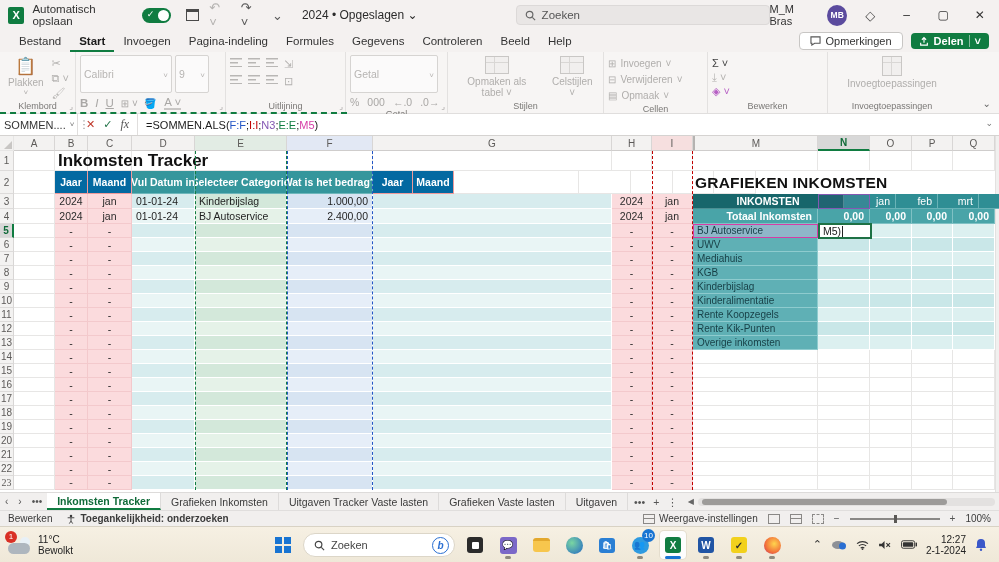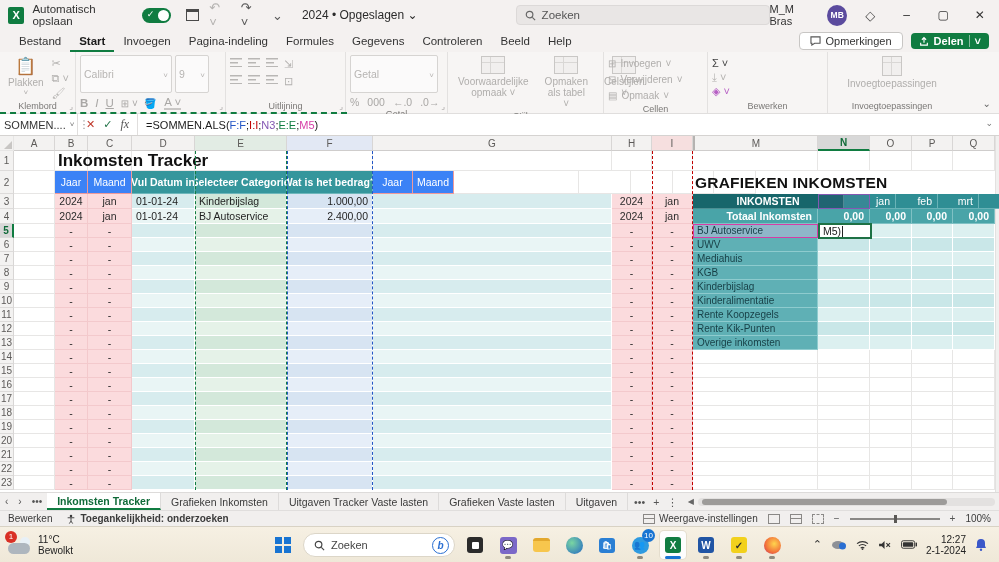--- a/index.html
+++ b/index.html
@@ -75,21 +75,21 @@
   .gc { flex:0 0 auto; border-right:1px solid #e7e6e5; border-bottom:1px solid #e7e6e5; font-size:10.5px; color:#1f1f1f; overflow:hidden; white-space:nowrap; display:flex; align-items:center; }
   .hdrcell { background:#f3f2f1; color:#5c5a58; justify-content:center; font-size:10px; border-right:1px solid #d8d6d5; border-bottom:1px solid #cfcdcc; }
   .hdrcell.hl-green { background:#e2ece4; }
   .hdrcell.hl-blue { background:#e2e8f4; }
   .hdrcell.hl-red { background:#f6dfdf; }
   .hdrcell.sel { background:#d8d8d8; color:#0f6a38; font-weight:700; border-bottom:2px solid #107c41; }
   .rowhdr { background:#f3f2f1; color:#5c5a58; justify-content:center; font-size:10px; border-right:1px solid #d8d6d5; border-bottom:1px solid #dddbda; }
   .rowhdr.sel { background:#d8d8d8; color:#0f6a38; font-weight:700; border-right:2px solid #107c41; }
   .corner { background:#f3f2f1; position:relative; }
   .corner::after { content:""; position:absolute; right:1px; bottom:1px; border-left:8px solid transparent; border-bottom:8px solid #c8c6c4; }
-  .redhdr { background:#3b82f6; color:#fff; font-weight:400; justify-content:center; border-color:#ef9a9a; }
+  .redhdr { background:#0369a1; color:#fff; font-weight:700; justify-content:center; border-color:#ef9a9a; }
   .tealhdr { background:#35969c; color:#fff; font-weight:600; justify-content:center; border-color:#6db7bb; }
   .tealhdr.left { justify-content:flex-start; padding-left:6px; }
   .pink { background:#fbdbdd; justify-content:center; color:#2b2b2b; border-color:#f3c9cc; }
   .band-dark { background:#d7ecee; border-color:#fff; }
   .band-light { background:#e9f5f5; border-color:#fff; }
   .band-dark.gr { background:#d3e8da; } .band-light.gr { background:#e5f2e8; }
   .band-dark.bl { background:#d7e4f2; } .band-light.bl { background:#e6eef8; }
   .inkhdr { background:#17666b; color:#fff; font-weight:700; justify-content:center; border-color:#4b8f93; }
   .month { background:#2f8e94; color:#fff; justify-content:flex-end; padding-right:5px; border-color:#69b3b7; }
   .totaal { background:#49a4a8; color:#fff; justify-content:flex-end; padding-right:5px; font-weight:600; border-color:#7fc1c4; }
@@ -281,24 +281,20 @@
         </div>
       </div>
       <div class="glabel">Getal</div>
       <span class="launcher">⌟</span>
     </div>
 
     <div class="rgroup" style="width:156px;">
       <div class="content">
         <div class="stylebtn">
             <span class="sic"></span>
-            <span>Voorwaardelijke opmaak ˅</span>
-          </div>
-        <div class="stylebtn">
-            <span class="sic"></span>
             <span>Opmaken als tabel ˅</span>
           </div>
         <div class="stylebtn">
             <span class="sic"></span>
             <span>Celstijlen ˅</span>
           </div>
       </div>
       <div class="glabel">Stijlen</div>
     </div>
 
@@ -747,21 +743,21 @@
           <div class="gc band-light bl" style="width: 86px;"></div>
           <div class="gc band-light" style="width: 239px;"></div>
           <div class="gc pink" style="width: 40px;">-</div>
           <div class="gc pink" style="width: 41px;">-</div>
           <div class="gc " style="width: 125px;"></div>
           <div class="gc " style="width: 52px;"></div>
           <div class="gc " style="width: 42px;"></div>
           <div class="gc " style="width: 41px;"></div>
           <div class="gc " style="width: 42px;"></div>
         </div>
-        <div class="grow" style="height: 14px;">
+        <div class="grow" style="height: 14px; font-family: Liberation Serif, serif;">
           <div class="gc rowhdr" style="width: 14px;">23</div>
           <div class="gc " style="width: 41px;"></div>
           <div class="gc pink" style="width: 33px;">-</div>
           <div class="gc pink" style="width: 44px;">-</div>
           <div class="gc band-dark" style="width: 63px;"></div>
           <div class="gc band-dark gr" style="width: 92px;"></div>
           <div class="gc band-dark bl" style="width: 86px;"></div>
           <div class="gc band-dark" style="width: 239px;"></div>
           <div class="gc pink" style="width: 40px;">-</div>
           <div class="gc pink" style="width: 41px;">-</div>

